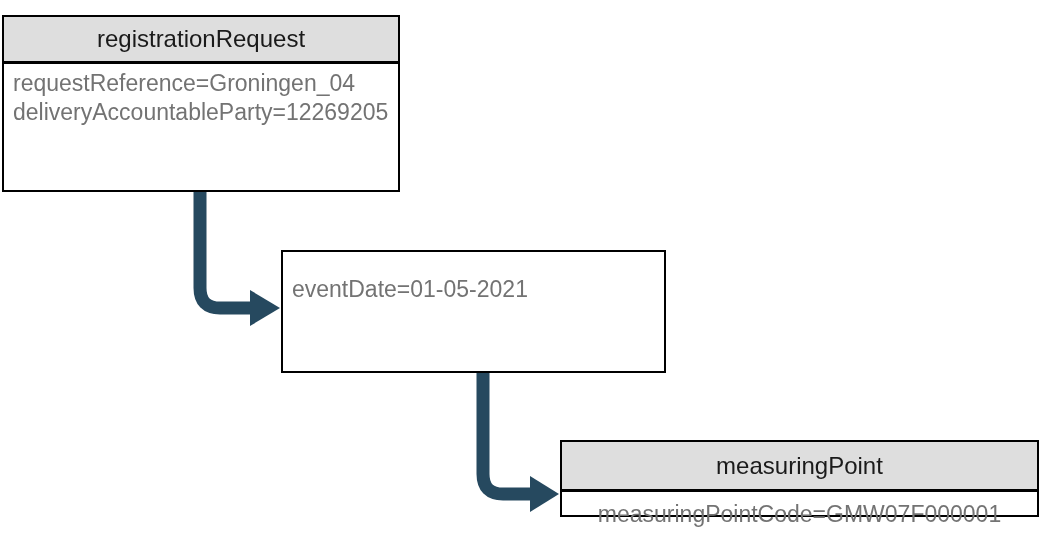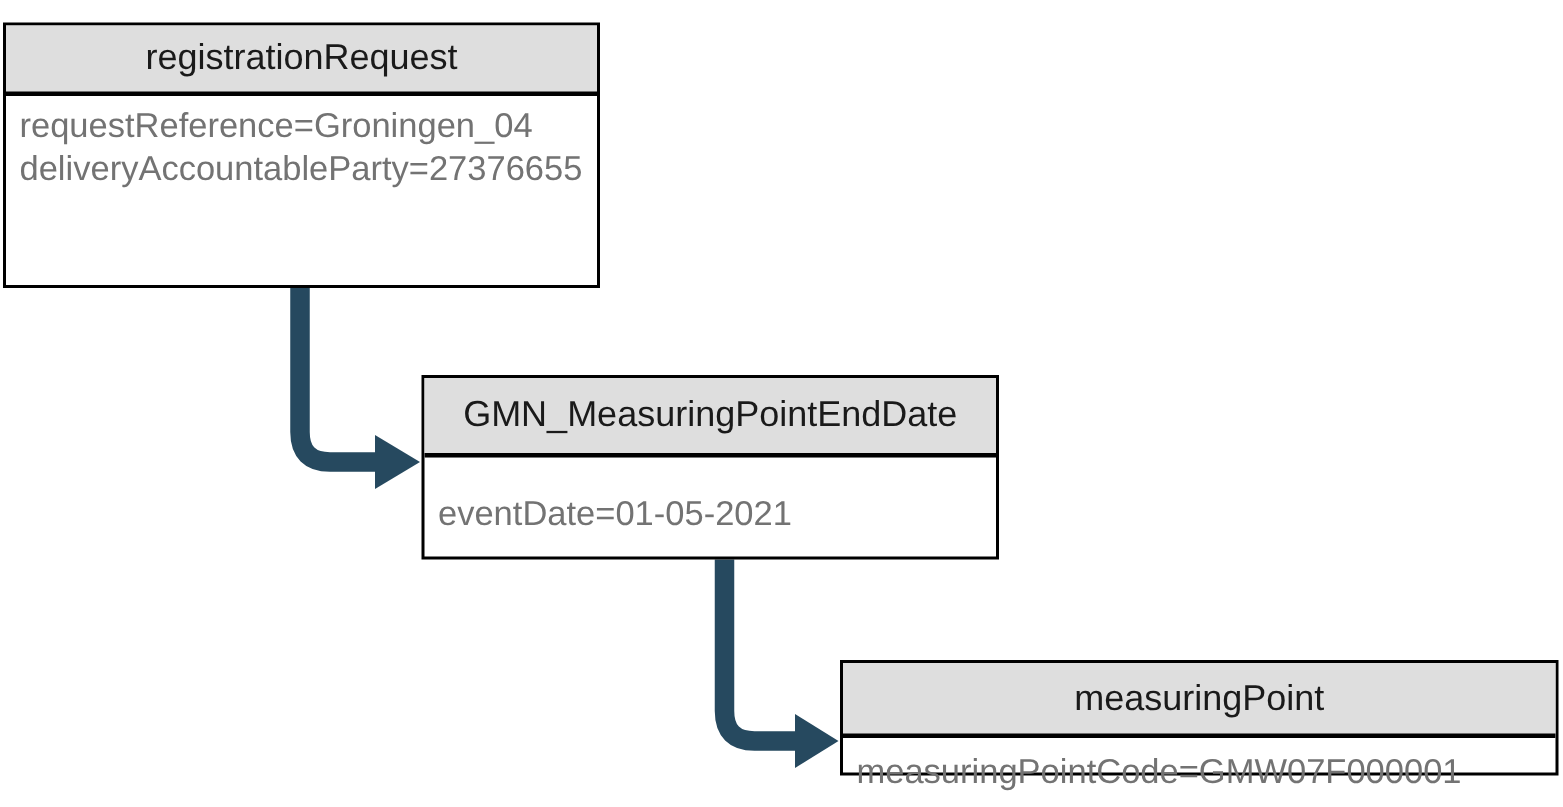--- a/index.html
+++ b/index.html
@@ -58,21 +58,21 @@
     white-space: nowrap;
     overflow: hidden;
   }
   #entity-registration-request { left: 2px;   top: 3px;   width: 398px; height: 177px; }
   #entity-registration-request .entity-header { height: 47px; }
   #entity-measuring-point-end-date { left: 281px; top: 238px; width: 385px; height: 123px; }
   #entity-measuring-point-end-date .entity-header { height: 53px; }
   #entity-measuring-point-end-date .entity-body { padding-top: 23px; }
   #entity-measuring-point { left: 560px; top: 428px; width: 479px; height: 77px; }
   #entity-measuring-point .entity-header { height: 50px; }
-  #entity-measuring-point .entity-body { padding-top: 8px; }
+  #entity-measuring-point .entity-body { padding-top: 8px; text-align: center; }
 </style>
 </head>
 <body>
 
 <div id="canvas">
 
   <svg id="connectors" viewBox="0 0 1042 538" xmlns="http://www.w3.org/2000/svg">
     <g>
       <path class="connector-path" d="M 200 178 L 200 276 Q 200 296 220 296 L 251 296"></path>
       <polygon class="connector-head" points="250,278 250,314 280,296"></polygon>
@@ -80,26 +80,25 @@
     <g>
       <path class="connector-path" d="M 483 359 L 483 462 Q 483 482 503 482 L 531 482"></path>
       <polygon class="connector-head" points="530,464 530,500 559,482"></polygon>
     </g>
   </svg>
 
   <div class="entity" id="entity-registration-request">
     <div class="entity-header">registrationRequest</div>
     <div class="entity-body">
       <div>requestReference=Groningen_04</div>
-      <div>deliveryAccountableParty=27376655</div>
+      <div>deliveryAccountableParty=12269205</div>
     </div>
   </div>
 
   <div class="entity" id="entity-measuring-point-end-date">
-    <div class="entity-header">GMN_MeasuringPointEndDate</div>
     <div class="entity-body">
       <div>eventDate=01-05-2021</div>
     </div>
   </div>
 
   <div class="entity" id="entity-measuring-point">
     <div class="entity-header">measuringPoint</div>
     <div class="entity-body">
       <div>measuringPointCode=GMW07F000001</div>
     </div>

